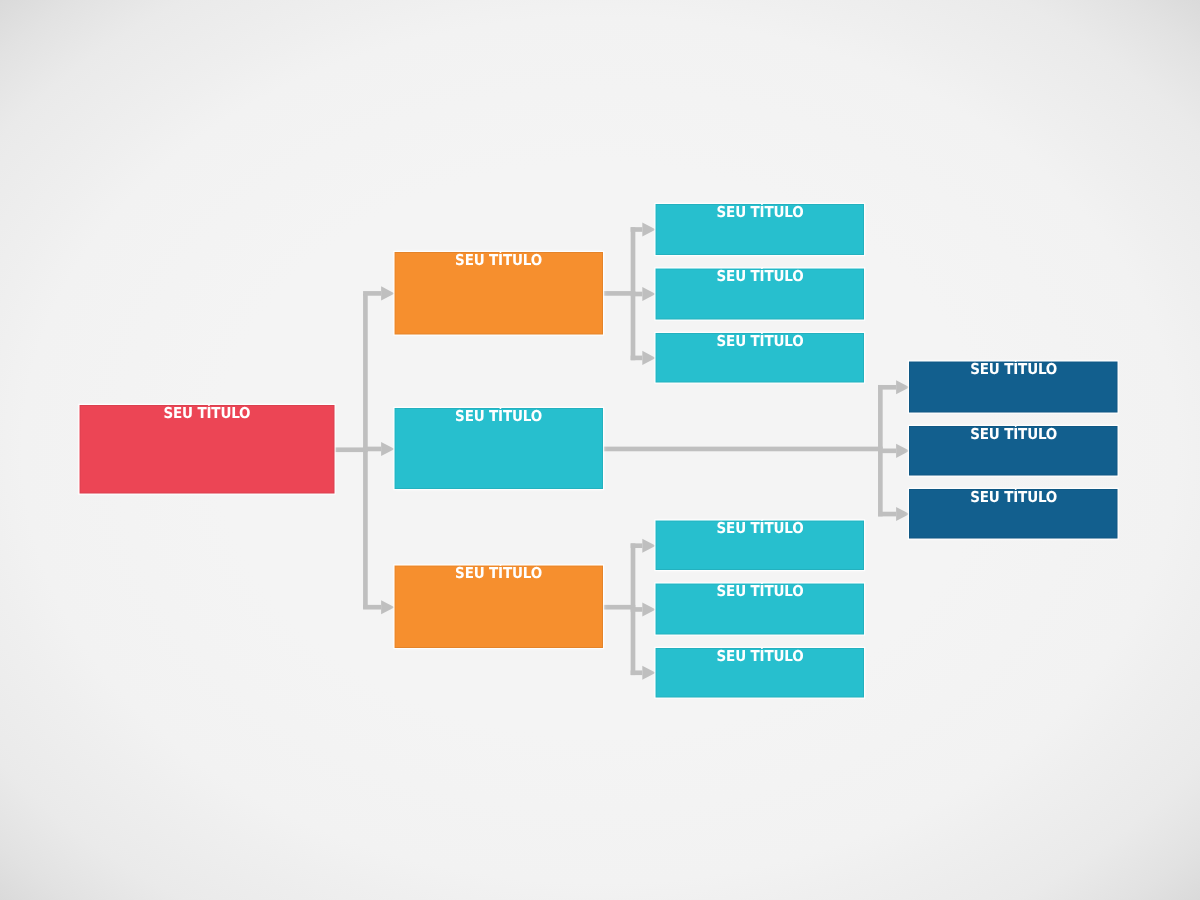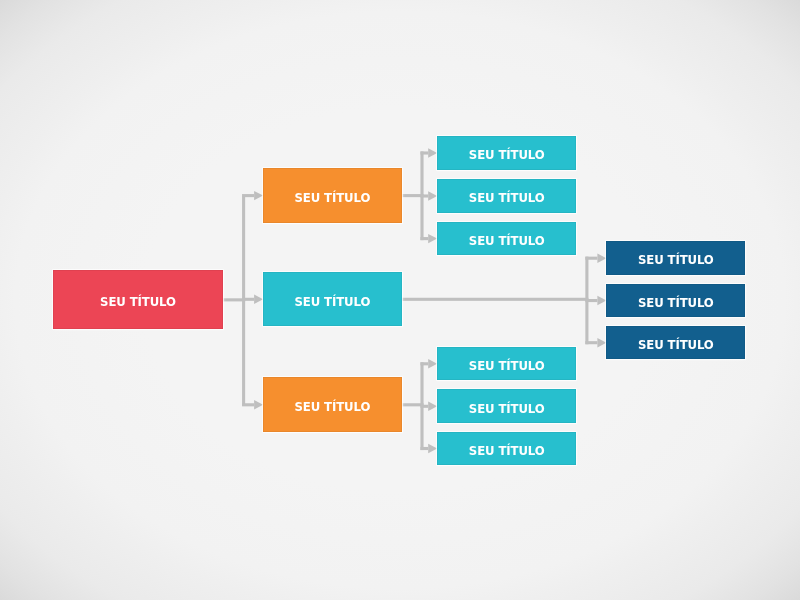--- a/index.html
+++ b/index.html
@@ -13,24 +13,24 @@
     position:absolute; inset:0;
     background:
       radial-gradient(ellipse farthest-corner at 50% 50%,
         #f4f4f4 0%, #f4f4f4 45%, #f2f2f2 68%, #efefef 74%, #eaeaea 86%, #e2e2e2 94%, #dadada 100%);
   }
   #connectors { position:absolute; left:0; top:0; width:800px; height:600px; }
   .node {
     position:absolute;
     box-shadow: 0 0 0 0.8px rgba(255,255,255,0.85), 0 0 2.5px 0.5px rgba(255,255,255,0.45),
                 inset 0 0 0 0.7px rgba(0,0,0,0.07);
-    display:flex; align-items:center; justify-content:center;
+    display:flex; justify-content:center;
     color:#fff; font-weight:bold;
     font-stretch:condensed;
-    font-size:13px; letter-spacing:-0.1px;
+    font-size:10px; letter-spacing:-0.1px;
     line-height:1;
     white-space:nowrap;
   }
   .node-label { display:inline-block; }
 </style>
 </head>
 <body>
 
 <div id="canvas">
   <div id="bg"></div>

